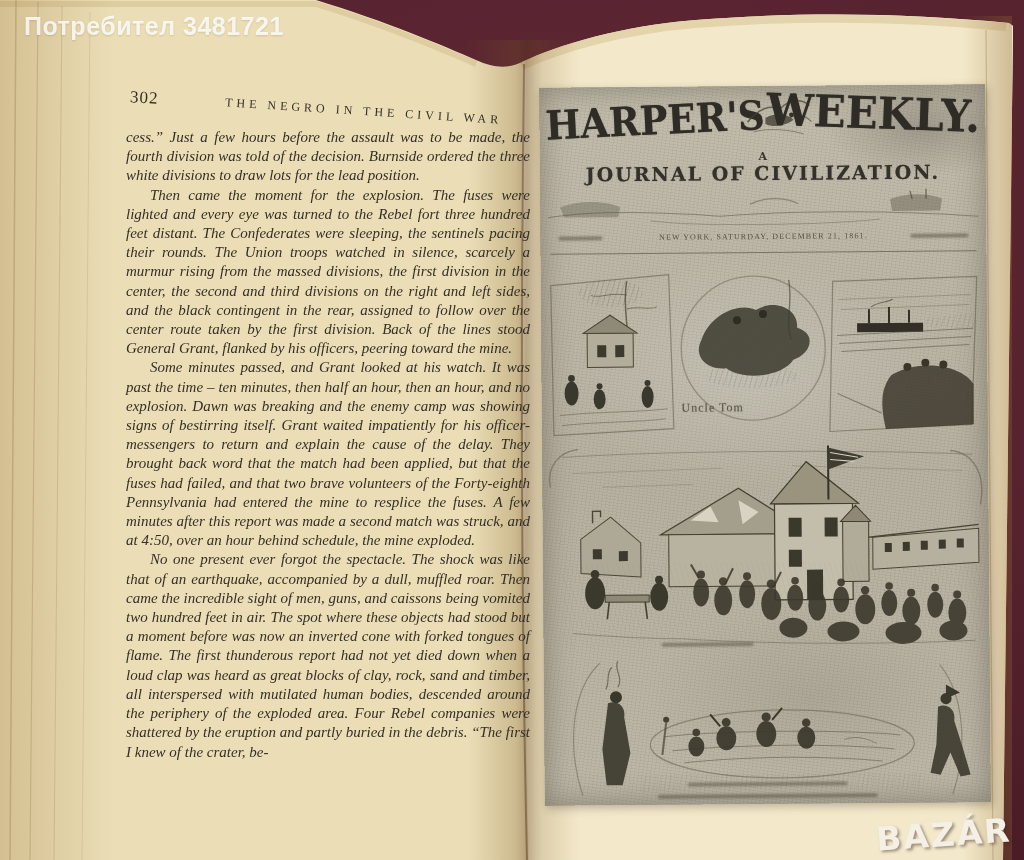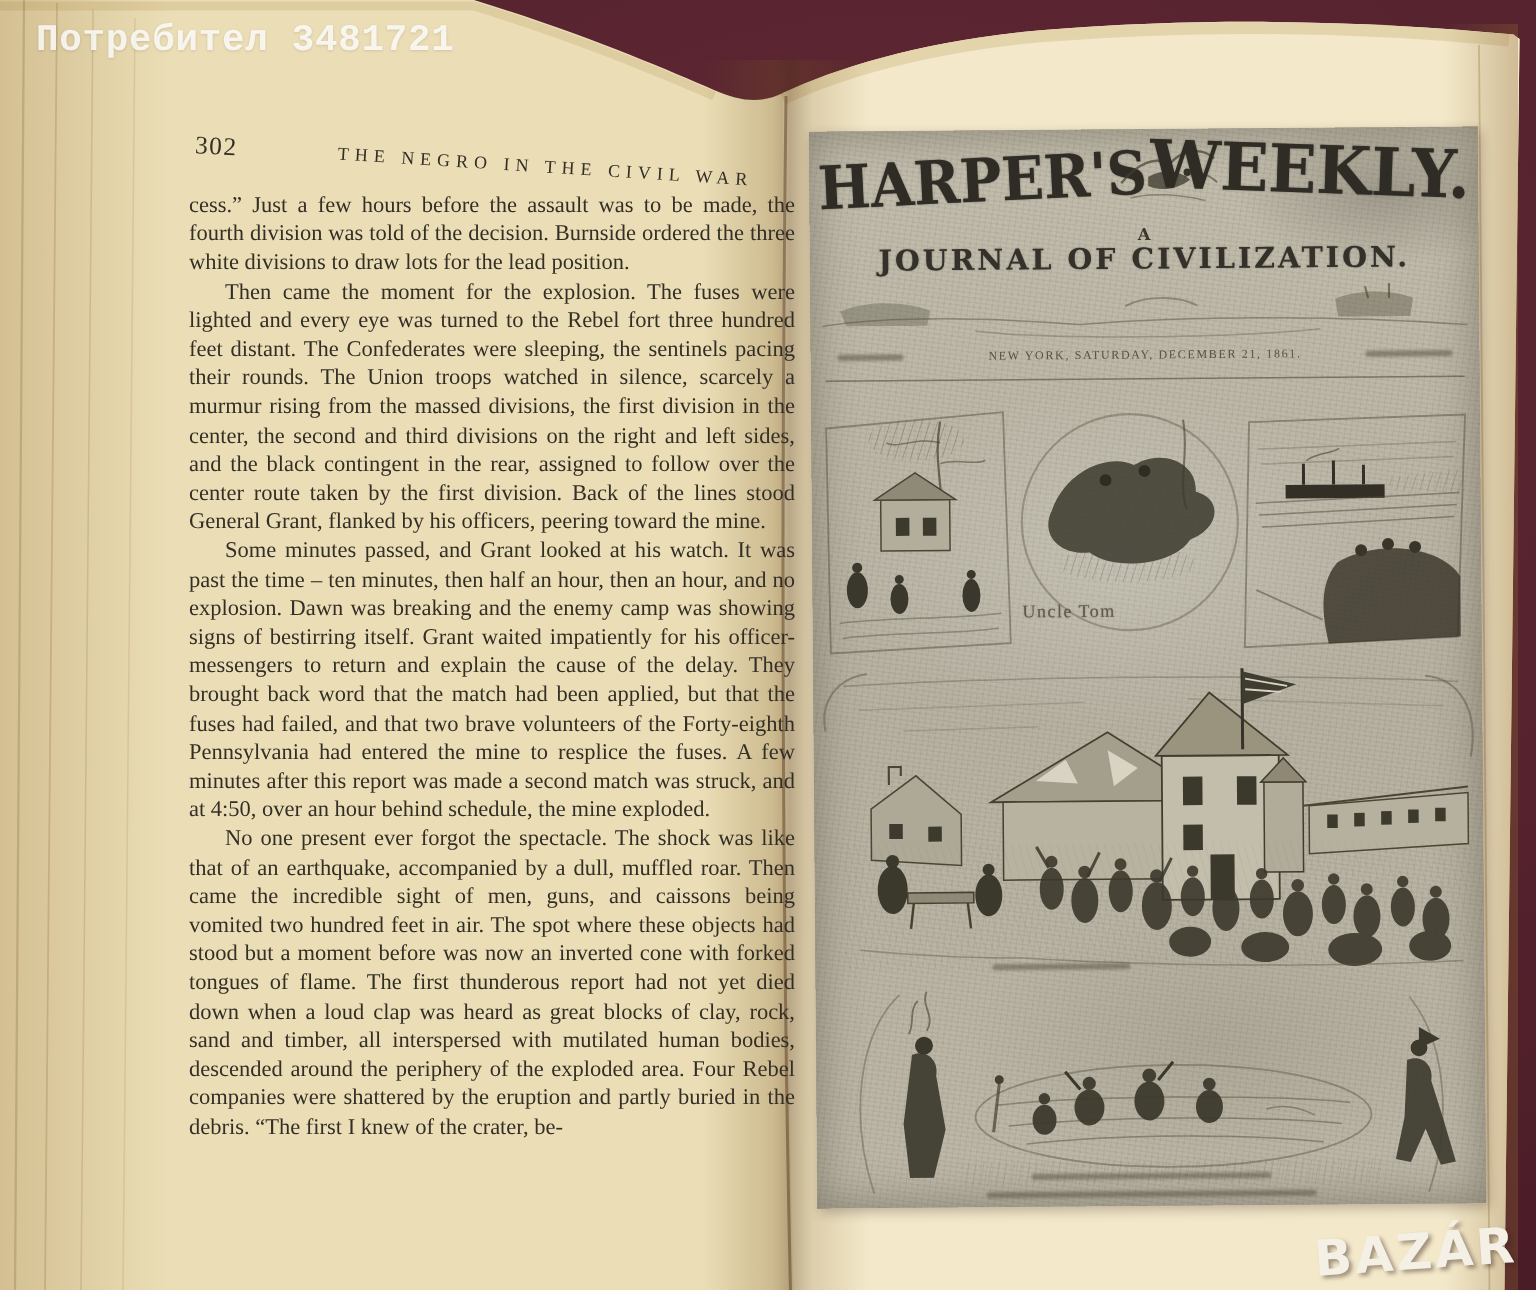--- a/index.html
+++ b/index.html
@@ -9,21 +9,21 @@
     font-family:"Liberation Serif", serif;
   }
   .bg-svg{position:absolute;inset:0;width:100%;height:100%;}
 
   
   .left-page{position:absolute;left:126px;top:86px;width:404px;color:#332f26;}
   .page-head{position:relative;height:34px;}
   .pageno{position:absolute;left:4px;top:2px;font-size:17px;letter-spacing:1px;transform:rotate(3deg);}
   .runtitle{position:absolute;left:78px;top:8px;width:320px;text-align:center;font-size:12px;
     letter-spacing:4px;transform:rotate(3.6deg);transform-origin:left center;white-space:nowrap;}
-  .bookbody{margin-top:8px;font-size:15px;line-height:19.2px;text-align:justify;}
+  .bookbody{margin-top:8px;font-size:15px;line-height:19.2px;text-align:justify;font-style:italic;}
   .bookbody p{margin:0;text-indent:1.6em;}
   .bookbody p.noindent{text-indent:0;}
 
   
   .plate{
     position:absolute;left:542px;top:86px;width:446px;height:718px;
     transform:rotate(-0.45deg);
     background:
       radial-gradient(140px 70px at 86% 6%, rgba(80,75,62,.30), transparent 70%),
       radial-gradient(260px 160px at 46% 40%, rgba(255,255,255,.16), transparent 72%),
@@ -58,21 +58,21 @@
   .uncletom{position:absolute;left:111px;top:314px;width:120px;text-align:center;font-size:12px;
     letter-spacing:1px;color:#504b3b;opacity:.85;text-shadow:0 0 1px rgba(80,75,60,.6);}
   .band-main{position:absolute;left:0;top:356px;}
   .band-bottom{position:absolute;left:0;top:570px;}
   .cap-smudge{position:absolute;height:4px;background:rgba(72,66,51,.45);filter:blur(1px);border-radius:2px;}
   .cm{top:556px;left:118px;width:92px;}
   .c1{top:696px;left:143px;width:160px;}
   .c2{top:708px;left:113px;width:220px;}
 
   
-  .watermark{position:absolute;left:24px;top:12px;font-family:Liberation Mono, monospace;
+  .watermark{position:absolute;left:24px;top:12px;font-family:Liberation Sans, sans-serif;
     font-weight:bold;font-size:25px;color:rgba(255,255,255,.82);letter-spacing:.5px;
     text-shadow:0 1px 2px rgba(60,40,30,.15);}
   .bazar{position:absolute;right:12px;bottom:6px;font-family:"DejaVu Sans",sans-serif;
     font-weight:800;font-size:33px;color:#f4f0e6;letter-spacing:2px;transform:rotate(-4deg);
     text-shadow:2px 2px 3px rgba(60,35,30,.45);}
 </style>
 </head>
 <body>
 
 <div class="photo">

